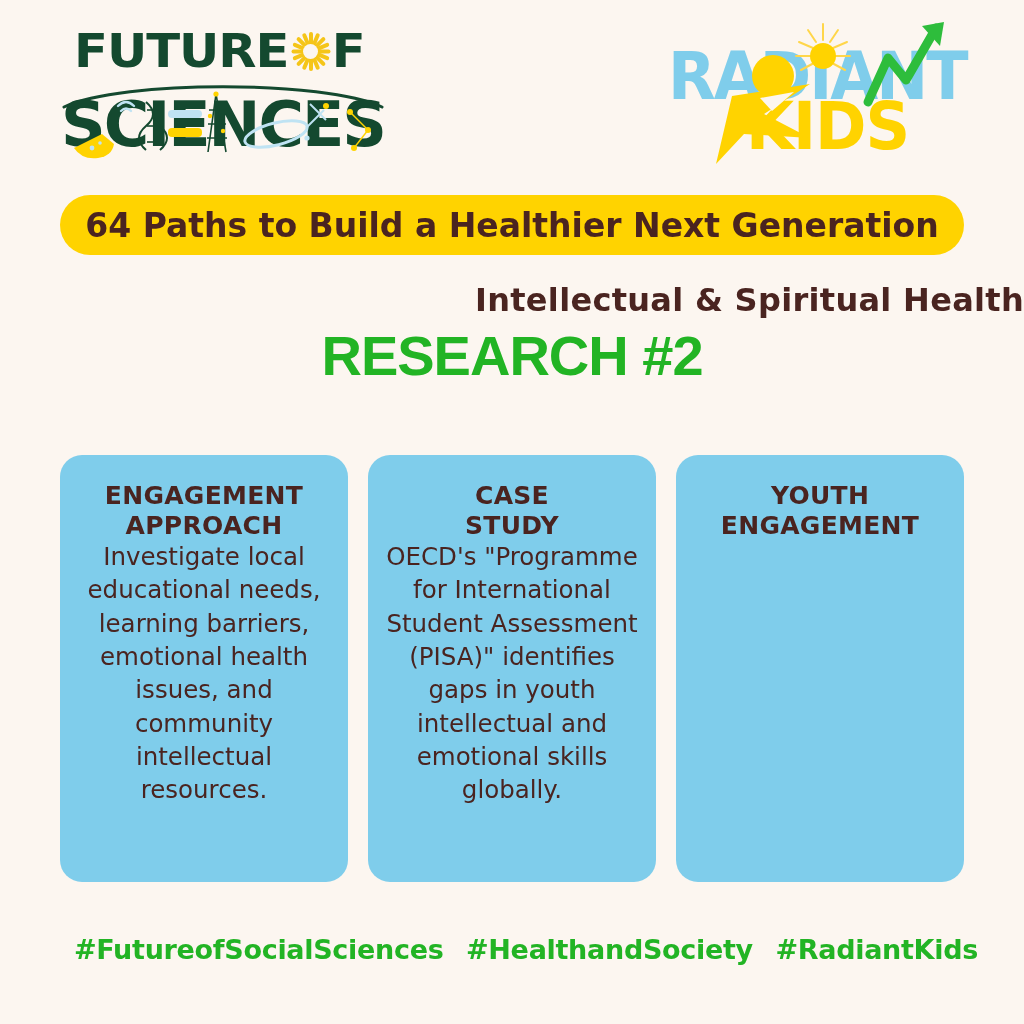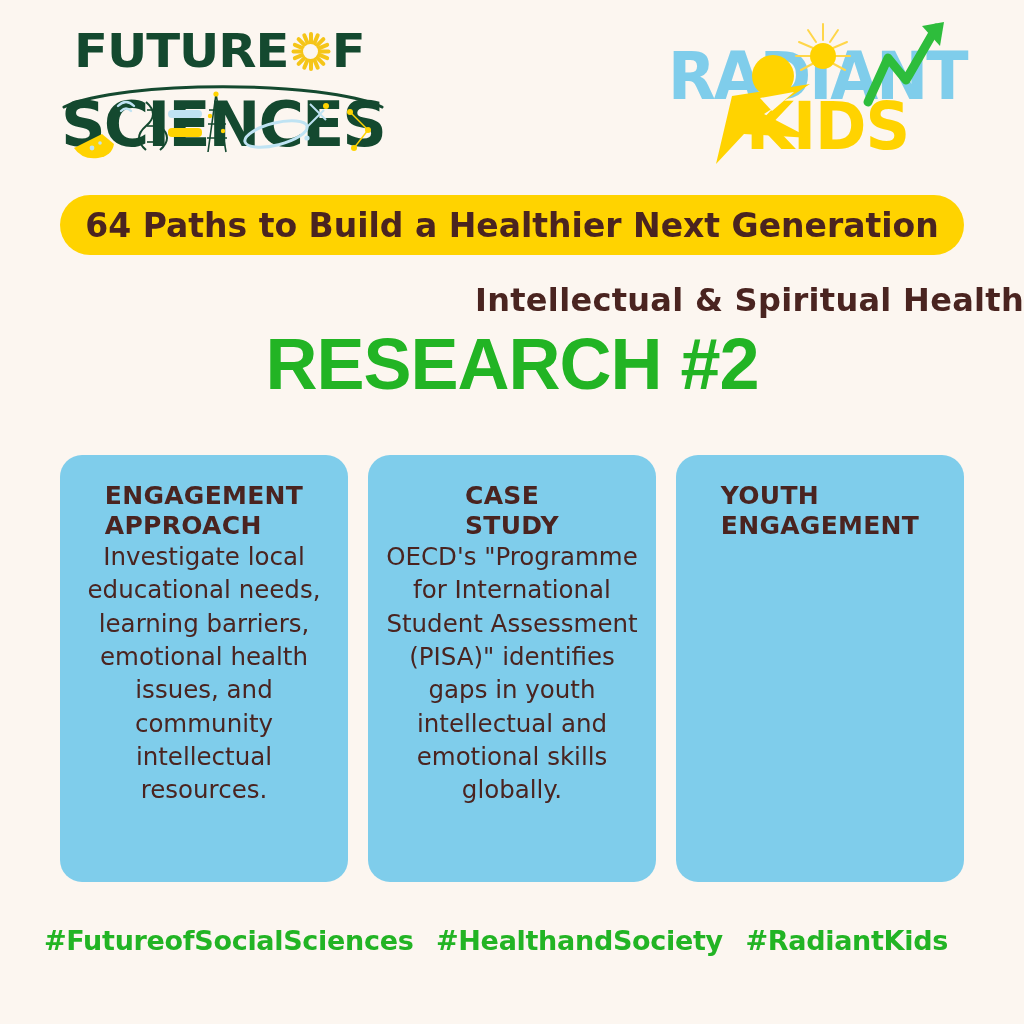--- a/index.html
+++ b/index.html
@@ -113,21 +113,21 @@
     text-align:right;
     font-family:"DejaVu Sans", sans-serif;
     font-weight:bold; font-size:32px;
     color:#4A2420;
     letter-spacing:0.3px;
   }
   .maintitle{
     position:absolute; left:0; top:327px; width:1024px;
     text-align:center;
     font-family:"Liberation Sans", sans-serif;
-    font-weight:bold; font-size:72px;
+    font-weight:bold; font-size:56px;
     color:#22B424;
     letter-spacing:-1px;
     line-height:1.05;
   }
 
   
   .cards{
     position:absolute; left:60px; top:455px;
     width:904px; height:427px;
     display:flex; gap:20px;
@@ -136,39 +136,39 @@
     flex:1 1 0;
     background:#7FCDEB;
     border-radius:22px;
     padding:26px 14px 18px 14px;
     display:flex; flex-direction:column; align-items:center;
   }
   .card-title{
     font-family:"DejaVu Sans", sans-serif;
     font-weight:bold; font-size:25px;
     color:#4A2420;
-    text-align:left;
+    text-align:center;
     line-height:1.18;
     letter-spacing:0.3px;
     white-space:pre-line;
   }
   .card-body{
     font-family:"DejaVu Sans", sans-serif;
     font-size:24.5px;
     color:#4A2420;
     text-align:center;
     line-height:1.36;
     white-space:pre-line;
   }
 
   
   .hashtags{
-    position:absolute; left:44px; top:925px;
+    position:absolute; left:74px; top:925px;
     width:904px; height:48px;
-    display:flex; align-items:flex-start; justify-content:space-between;
+    display:flex; align-items:center; justify-content:space-between;
   }
   .hashtag{
     font-family:"DejaVu Sans", sans-serif;
     font-weight:bold; font-size:27px;
     color:#22B424;
     letter-spacing:-0.3px;
     white-space:nowrap;
   }
 </style>
 </head>

